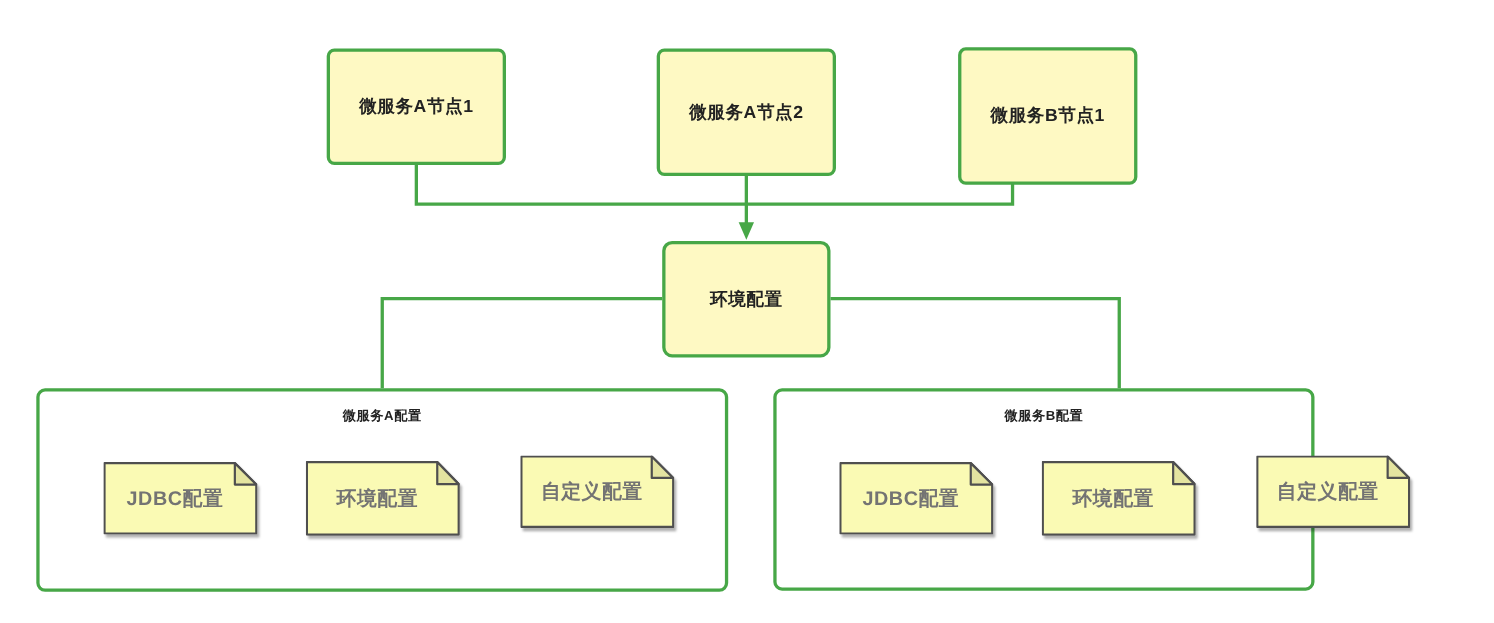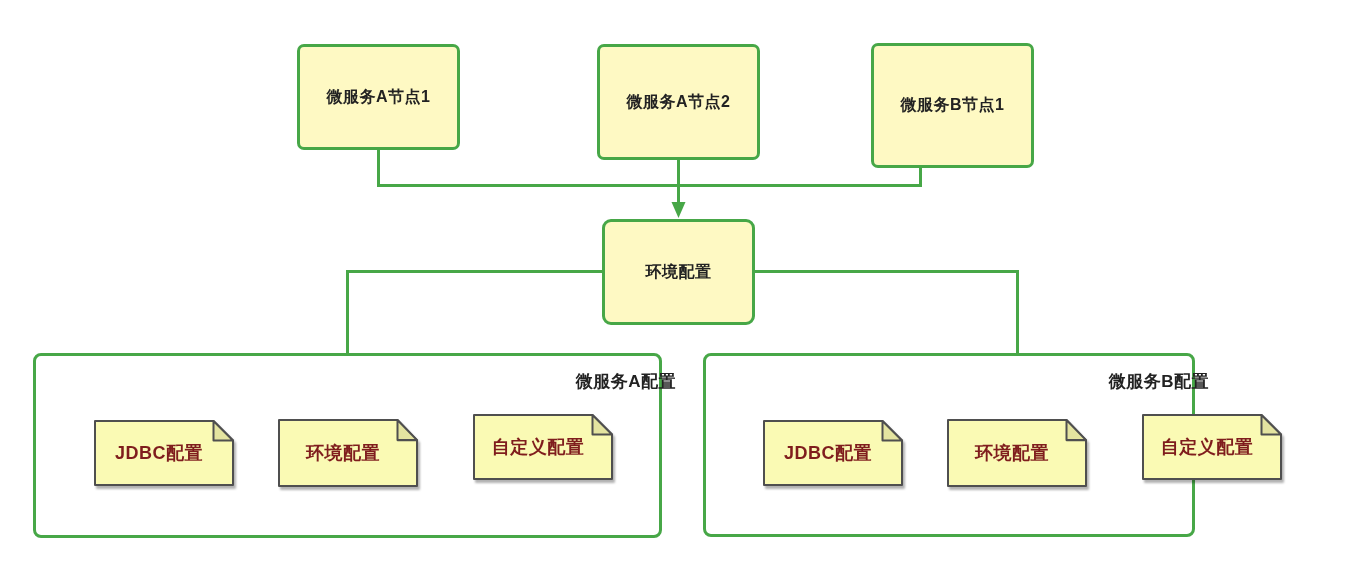--- a/index.html
+++ b/index.html
@@ -57,26 +57,25 @@
     position:absolute;
     background:#ffffff;
     border:3px solid var(--green);
     border-radius:8px;
   }
   .group-title{
     position:absolute;
     top:14px;
     left:0;
     width:100%;
-    text-align:right;
-    font-size:17px;
+    text-align:center;
+    font-size:12px;
     font-weight:bold;
     color:var(--text);
     letter-spacing:0.5px;
-    margin-left:17px;
   }
   .note{
     position:absolute;
     width:140px;
     height:66px;
   }
   .note svg{
     position:absolute;
     top:0;left:0;
     width:100%;height:100%;
@@ -95,21 +94,21 @@
     stroke-linejoin:round;
   }
   .note .label{
     position:absolute;
     top:0;left:0;right:10px;bottom:0;
     display:flex;
     align-items:center;
     justify-content:center;
     font-size:18px;
     font-weight:bold;
-    color:#7f1d1d;
+    color:#737373;
     letter-spacing:0.5px;
   }
 </style>
 </head>
 <body>
 
 <div class="canvas">
 
   <svg class="connectors" viewBox="0 0 1358 566" xmlns="http://www.w3.org/2000/svg">
 

